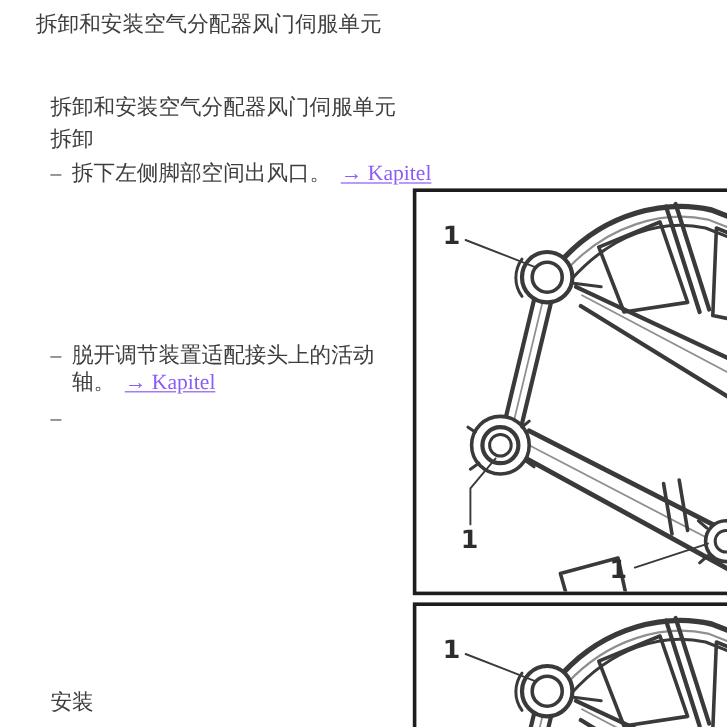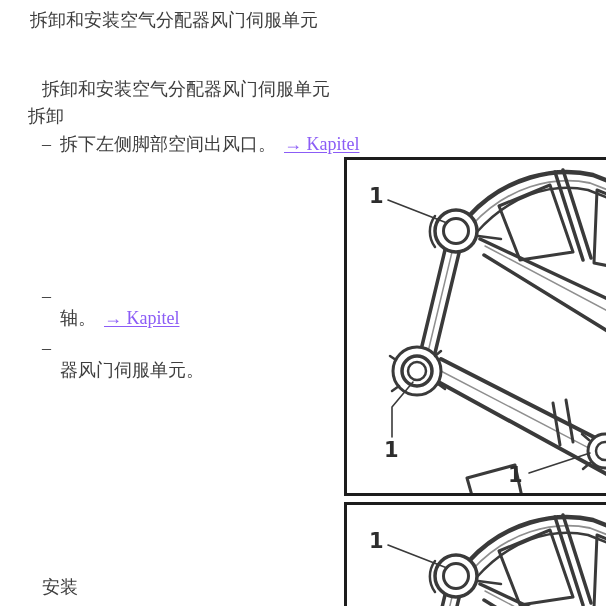--- a/index.html
+++ b/index.html
@@ -4,22 +4,22 @@
 <style>
   html,body{margin:0;padding:0;background:#fff;}
   .page{
     position:relative;width:606px;height:606px;overflow:hidden;background:#ffffff;
     font-family:"Liberation Serif","DejaVu Serif",serif;
     color:#3e3e3e;font-size:18px;line-height:22px;padding-left:24px;
   }
   .abs{position:absolute;}
   .doc-title{left:30px;top:9px;}
   .sec-heading{left:42px;top:78px;}
-  .sub-removal{left:28px;top:105px;text-align:center;}
-  .sub-install{left:42px;top:576px;}
+  .sub-removal{left:42px;top:105px;text-align:center;}
+  .sub-install{left:42px;top:576px;font-family:Liberation Mono, monospace;}
   .step{left:42px;padding-left:18px;width:320px;}
   .step .dash{position:absolute;left:0;top:0;}
   .step1{top:133px;}
   .step2{top:285px;}
   .step3{top:337px;}
   .klink{
     color:#8b5cf6;text-decoration:underline;text-underline-offset:2px;
     margin-left:8px;cursor:pointer;
   }
   .fig{
@@ -45,28 +45,27 @@
 
   <div class="abs sub-removal">拆卸</div>
 
   <div class="abs step step1">
     <span class="dash">–</span>
     <span>拆下左侧脚部空间出风口。</span><a class="klink">→ Kapitel</a>
   </div>
 
   <div class="abs step step2">
     <span class="dash">–</span>
-    <br>
+    <span>脱开调节装置适配接头上的活动</span><br>
     <span>轴。</span><a class="klink">→ Kapitel</a>
   </div>
 
   <div class="abs step step3">
     <span class="dash">–</span>
     <br>
-    <span>器风门伺服单元。</span>
   </div>
 
   <div class="abs sub-install">安装</div>
 
   <div class="fig fig1">
     <svg width="290" height="333" viewBox="0 0 290 333">
       <defs>
         <g id="figart" fill="none" stroke="#3a3a3a" stroke-linecap="round" stroke-linejoin="round">
 
           <path d="M122,56 C158,17 208,6 246,15 L292,33" stroke-width="4.5"></path>

